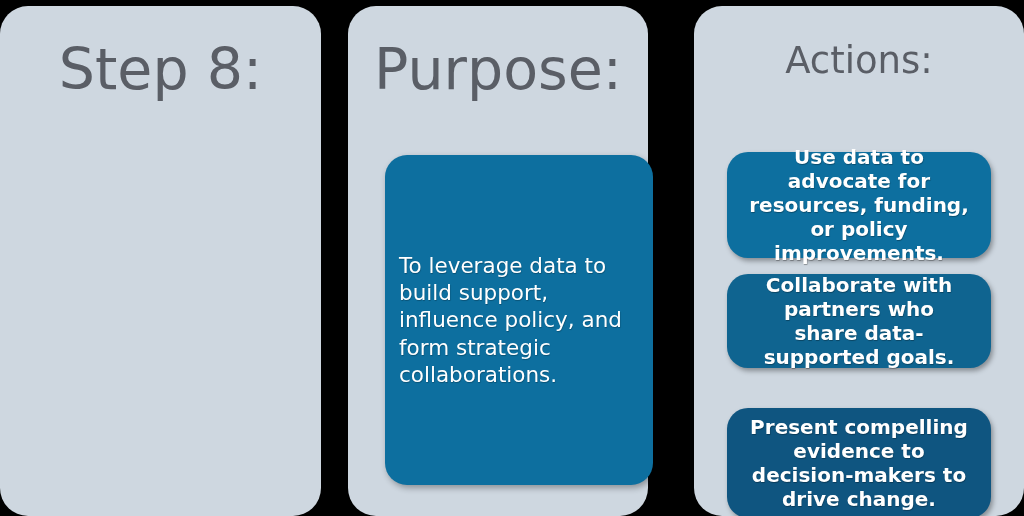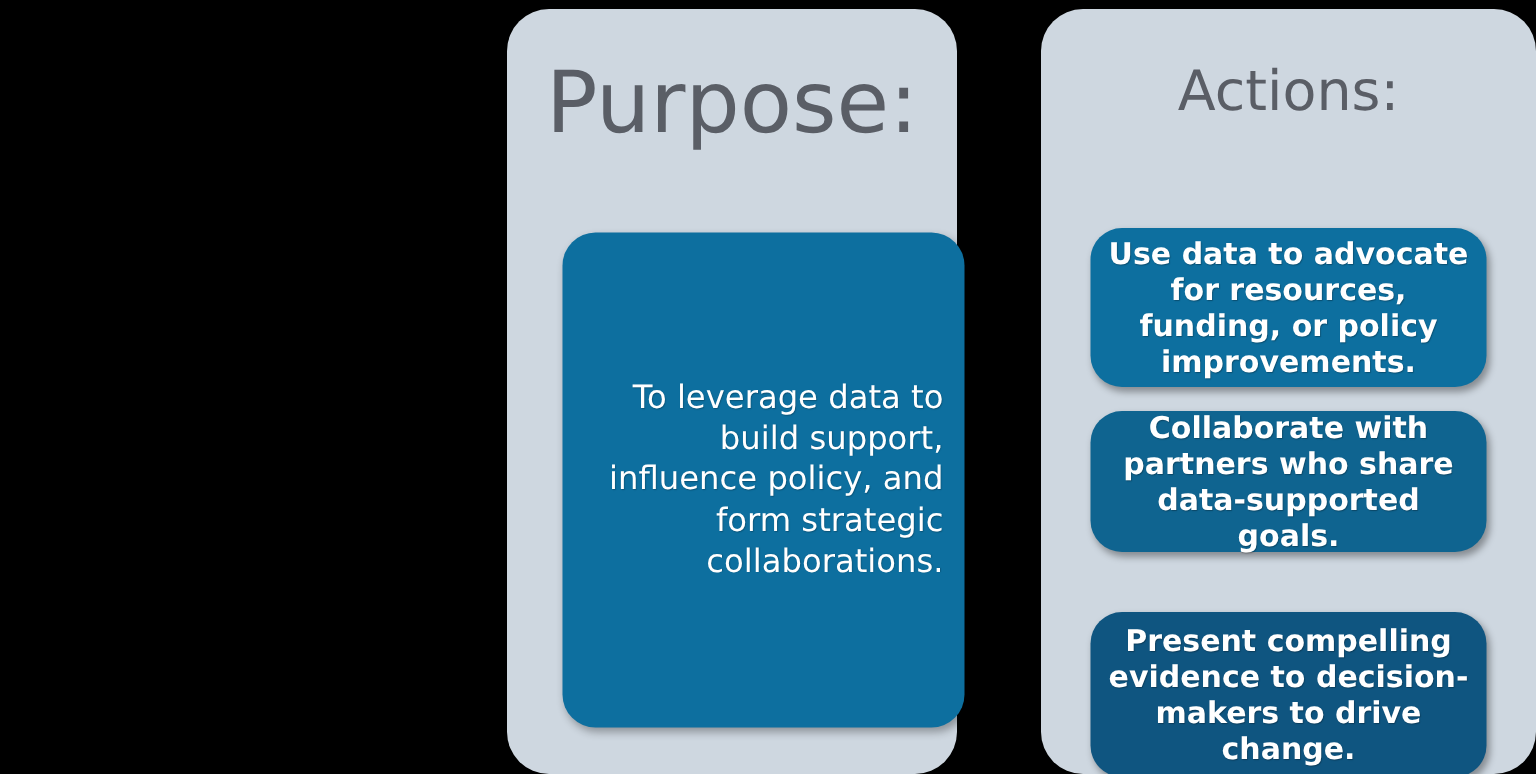--- a/index.html
+++ b/index.html
@@ -26,21 +26,21 @@
     position: absolute;
     top: 6px;
     height: 510px;
     background: #ced7e0;
     border-radius: 28px;
     box-shadow: 3px 4px 7px rgba(0,0,0,0.55);
     box-sizing: border-box;
   }
 
   .panel-step    { left: 0px;   width: 321px; }
-  .panel-purpose { left: 338px; width: 300px; padding-left: 42px; }
+  .panel-purpose { left: 348px; width: 300px; padding-left: 42px; }
   .panel-actions { left: 694px; width: 330px; }
 
   .panel-title {
     position: absolute;
     left: 0;
     right: 0;
     top: 34px;
     text-align: center;
     font-size: 57px;
     line-height: 1.05;
@@ -65,56 +65,59 @@
     display: flex;
     align-items: center;
     justify-content: center;
     box-sizing: border-box;
     padding: 10px 14px;
   }
   .purpose-text {
     color: #ffffff;
     font-size: 21.5px;
     line-height: 1.27;
-    text-align: right;
+    text-align: left;
     font-weight: 400;
     text-shadow: 0.5px 0.5px 0.8px rgba(0,0,0,0.25);
   }
 
   
   .action-box {
     position: absolute;
     left: 33px;
     width: 264px;
     border-radius: 21px;
     box-shadow: 2px 3px 5px rgba(0,0,0,0.35);
     display: flex;
     align-items: center;
     justify-content: center;
     box-sizing: border-box;
-    padding: 6px 10px;
+    padding: 6px 22px;
   }
   .action-text {
     color: #ffffff;
     font-size: 20px;
     line-height: 1.21;
     text-align: center;
     font-weight: 700;
     text-shadow: 0.5px 0.5px 0.8px rgba(0,0,0,0.3);
   }
 
   .action-box-0 { top: 146px; height: 106px; background: #0d6f9f; }
   .action-box-1 { top: 268px; height: 94px;  background: #0f6490; }
   .action-box-2 { top: 402px; height: 110px; background: #0f5580; }
 </style>
 </head>
 <body>
 
 <div class="board">
 
+  <div class="panel panel-step">
+    <div class="panel-title">Step 8:</div>
+  </div>
 
   <div class="panel panel-purpose">
     <div class="panel-title">Purpose:</div>
     <div class="purpose-card">
       <div class="purpose-text">To leverage data to build support, influence policy, and form strategic collaborations.</div>
     </div>
   </div>
 
   <div class="panel panel-actions">
     <div class="panel-title">Actions:</div>

